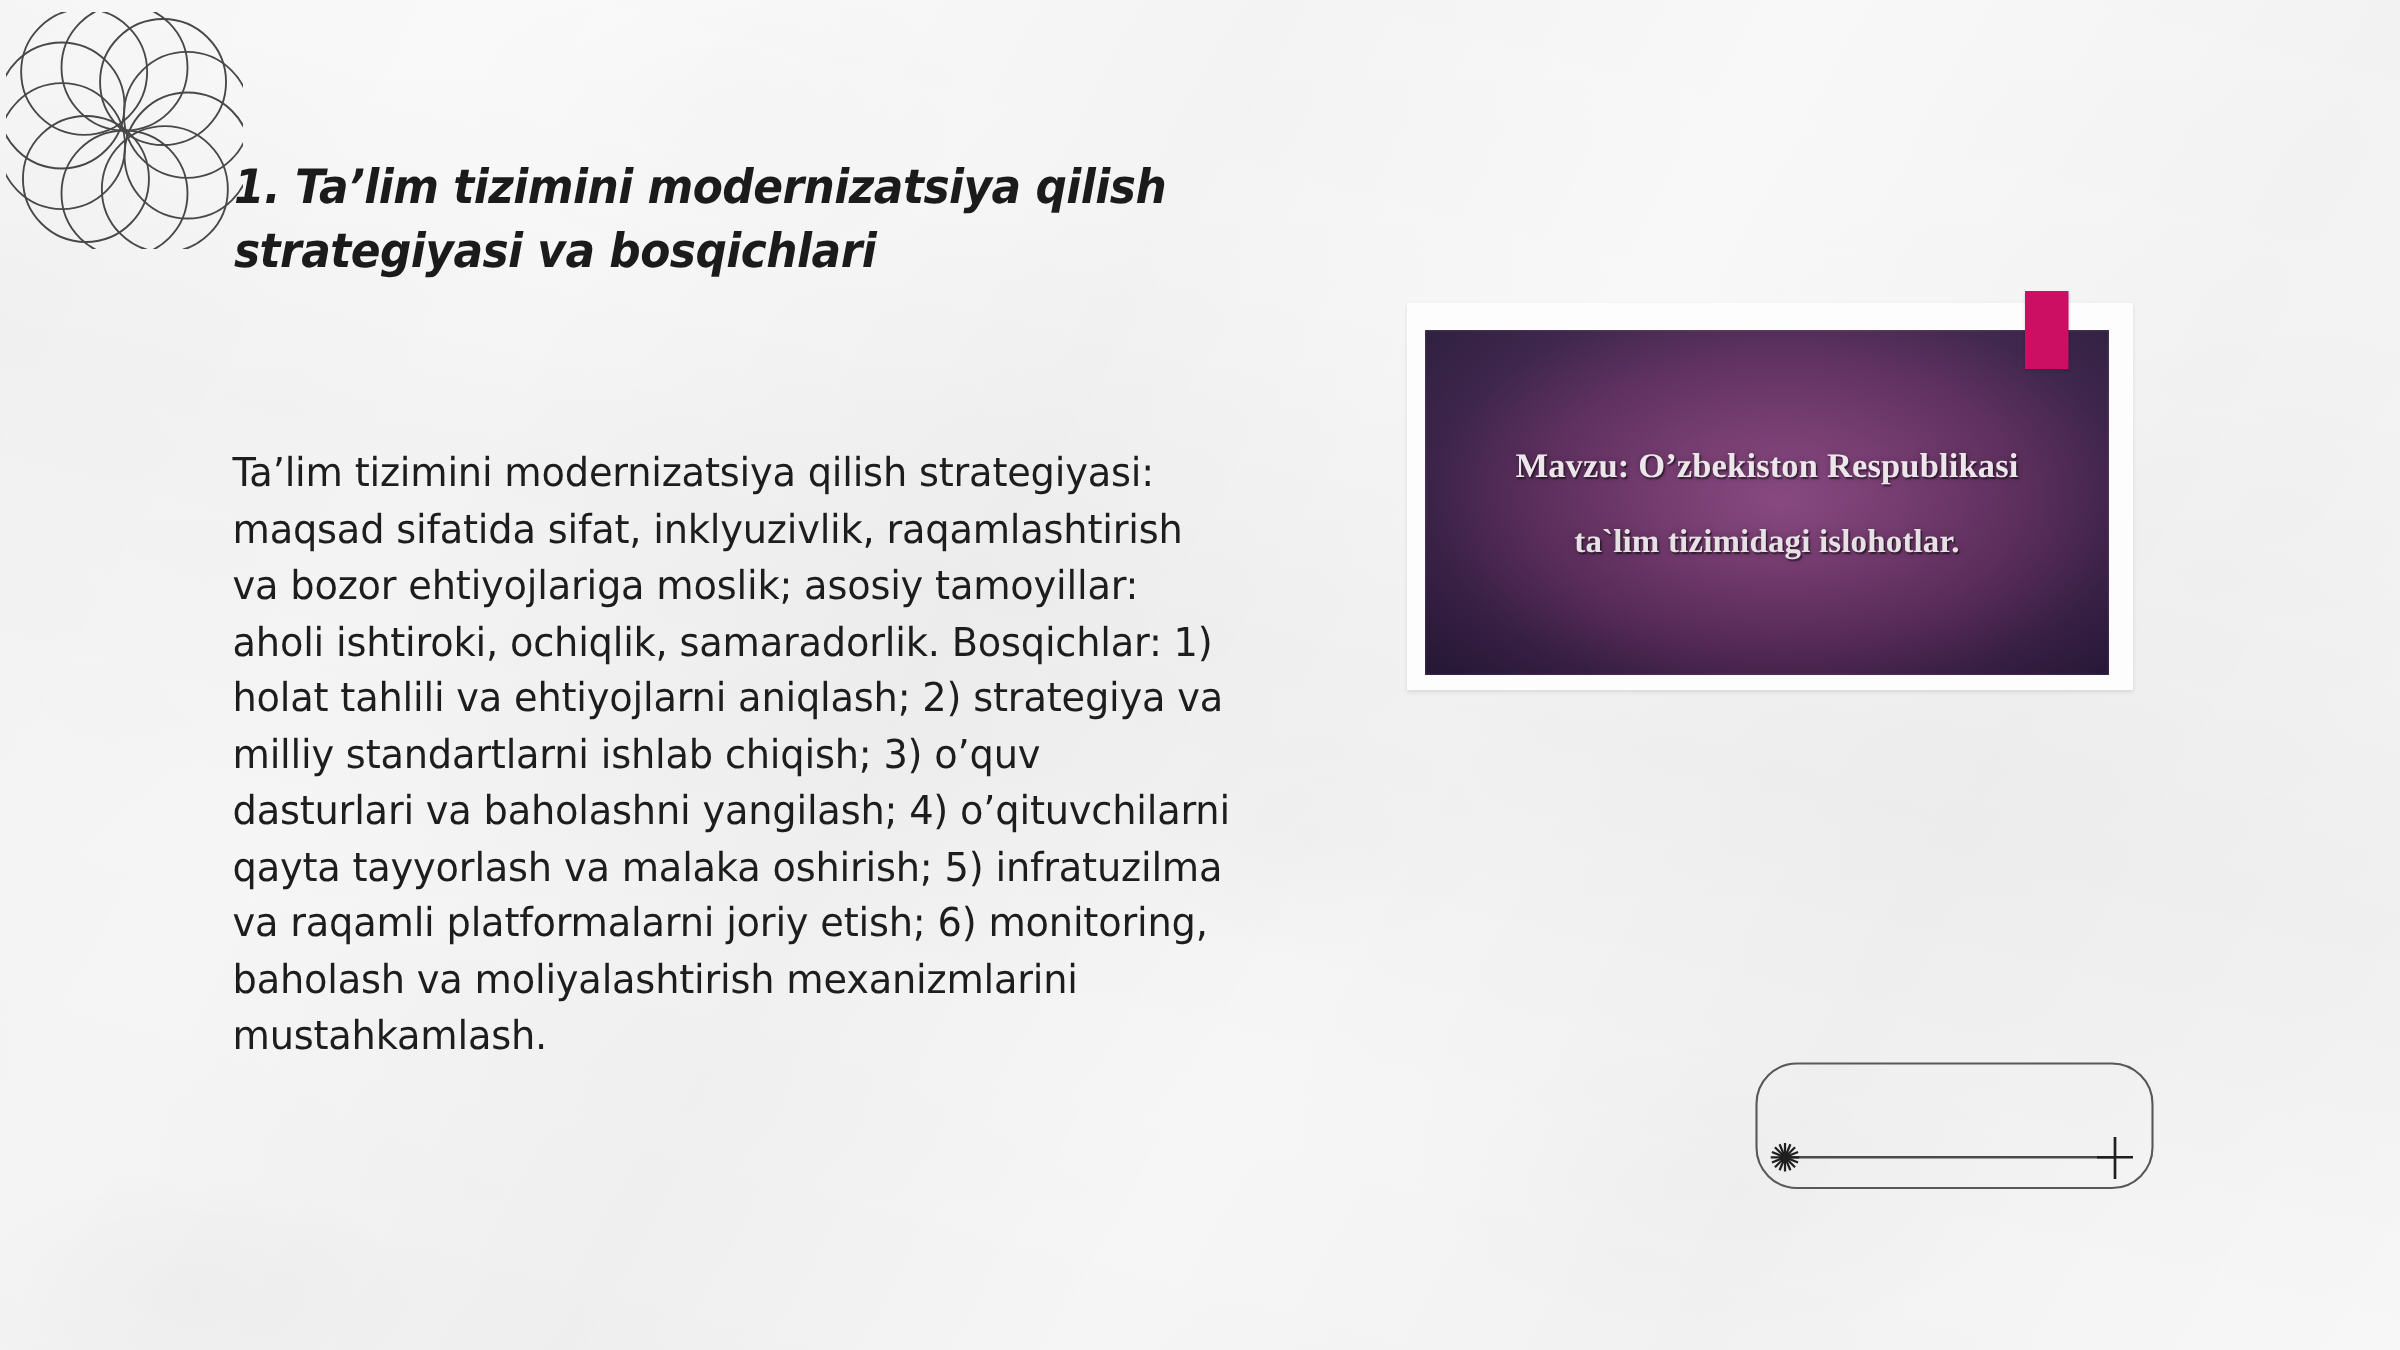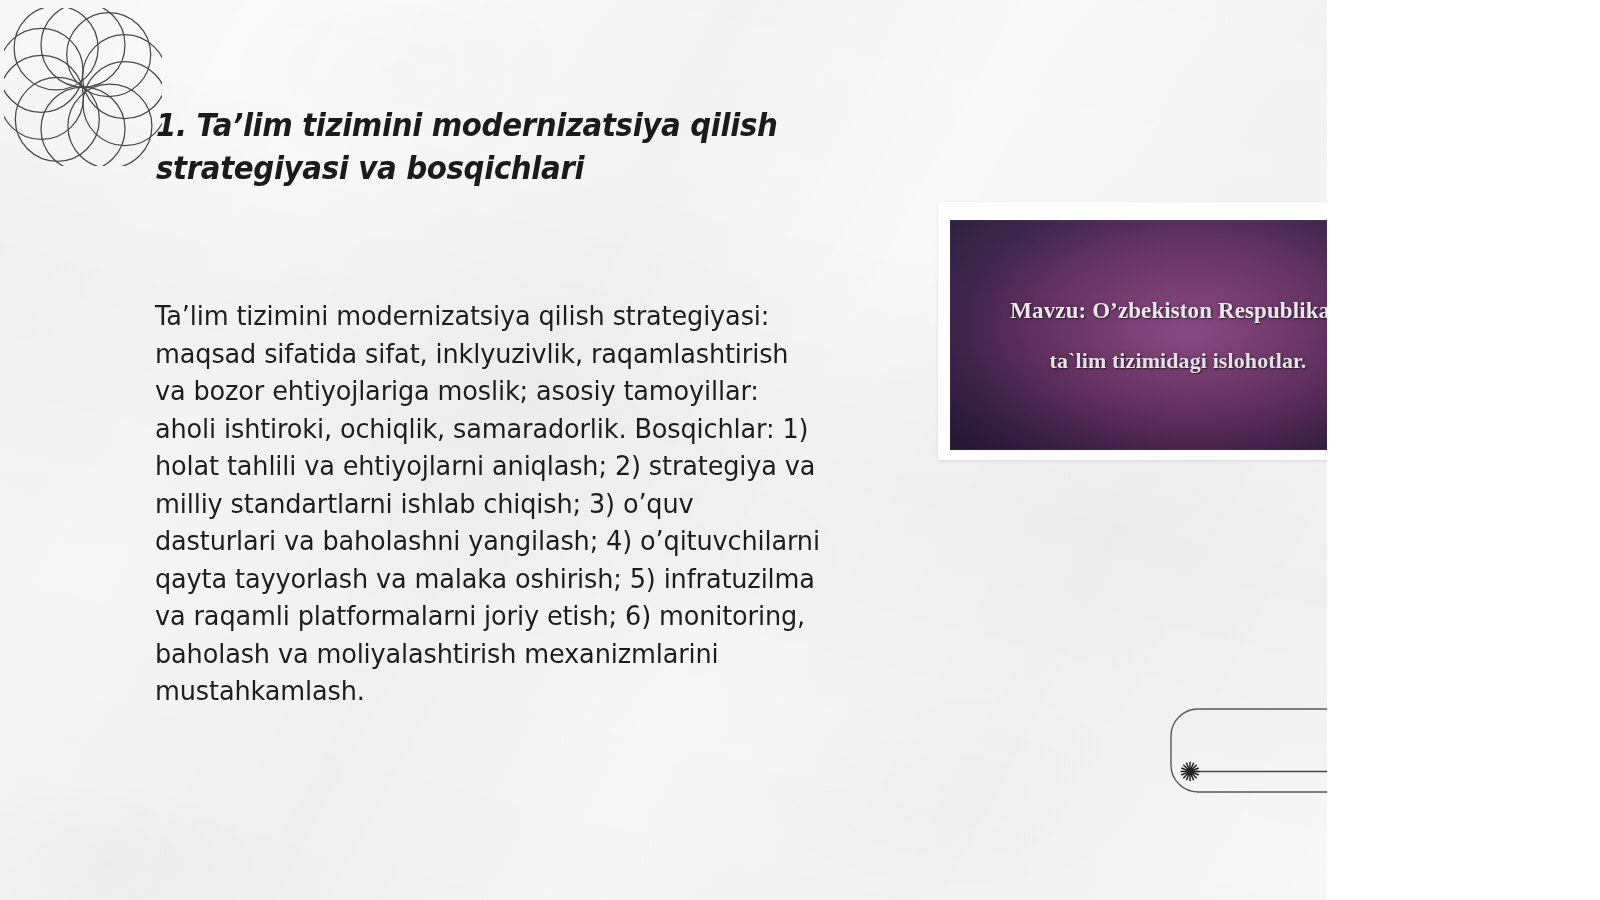--- a/index.html
+++ b/index.html
@@ -7,21 +7,21 @@
     margin: 0;
     padding: 0;
     background: #ffffff;
   }
   body {
     font-family: "Liberation Sans", sans-serif;
   }
 
   .slide {
     position: relative;
-    width: 1327px;
+    width: 1600px;
     height: 900px;
     overflow: hidden;
     background-color: #f7f7f7;
     background-image:
       linear-gradient(118deg, rgba(0,0,0,0.016) 0%, rgba(0,0,0,0) 22%, rgba(0,0,0,0.022) 41%, rgba(0,0,0,0) 58%, rgba(0,0,0,0.018) 77%, rgba(0,0,0,0) 100%),
       linear-gradient(14deg, rgba(0,0,0,0.014) 0%, rgba(0,0,0,0) 30%, rgba(0,0,0,0.02) 52%, rgba(0,0,0,0) 72%, rgba(0,0,0,0.012) 100%),
       linear-gradient(180deg, #fafafa 0%, #f5f5f5 55%, #f7f7f7 100%);
   }
 
   

